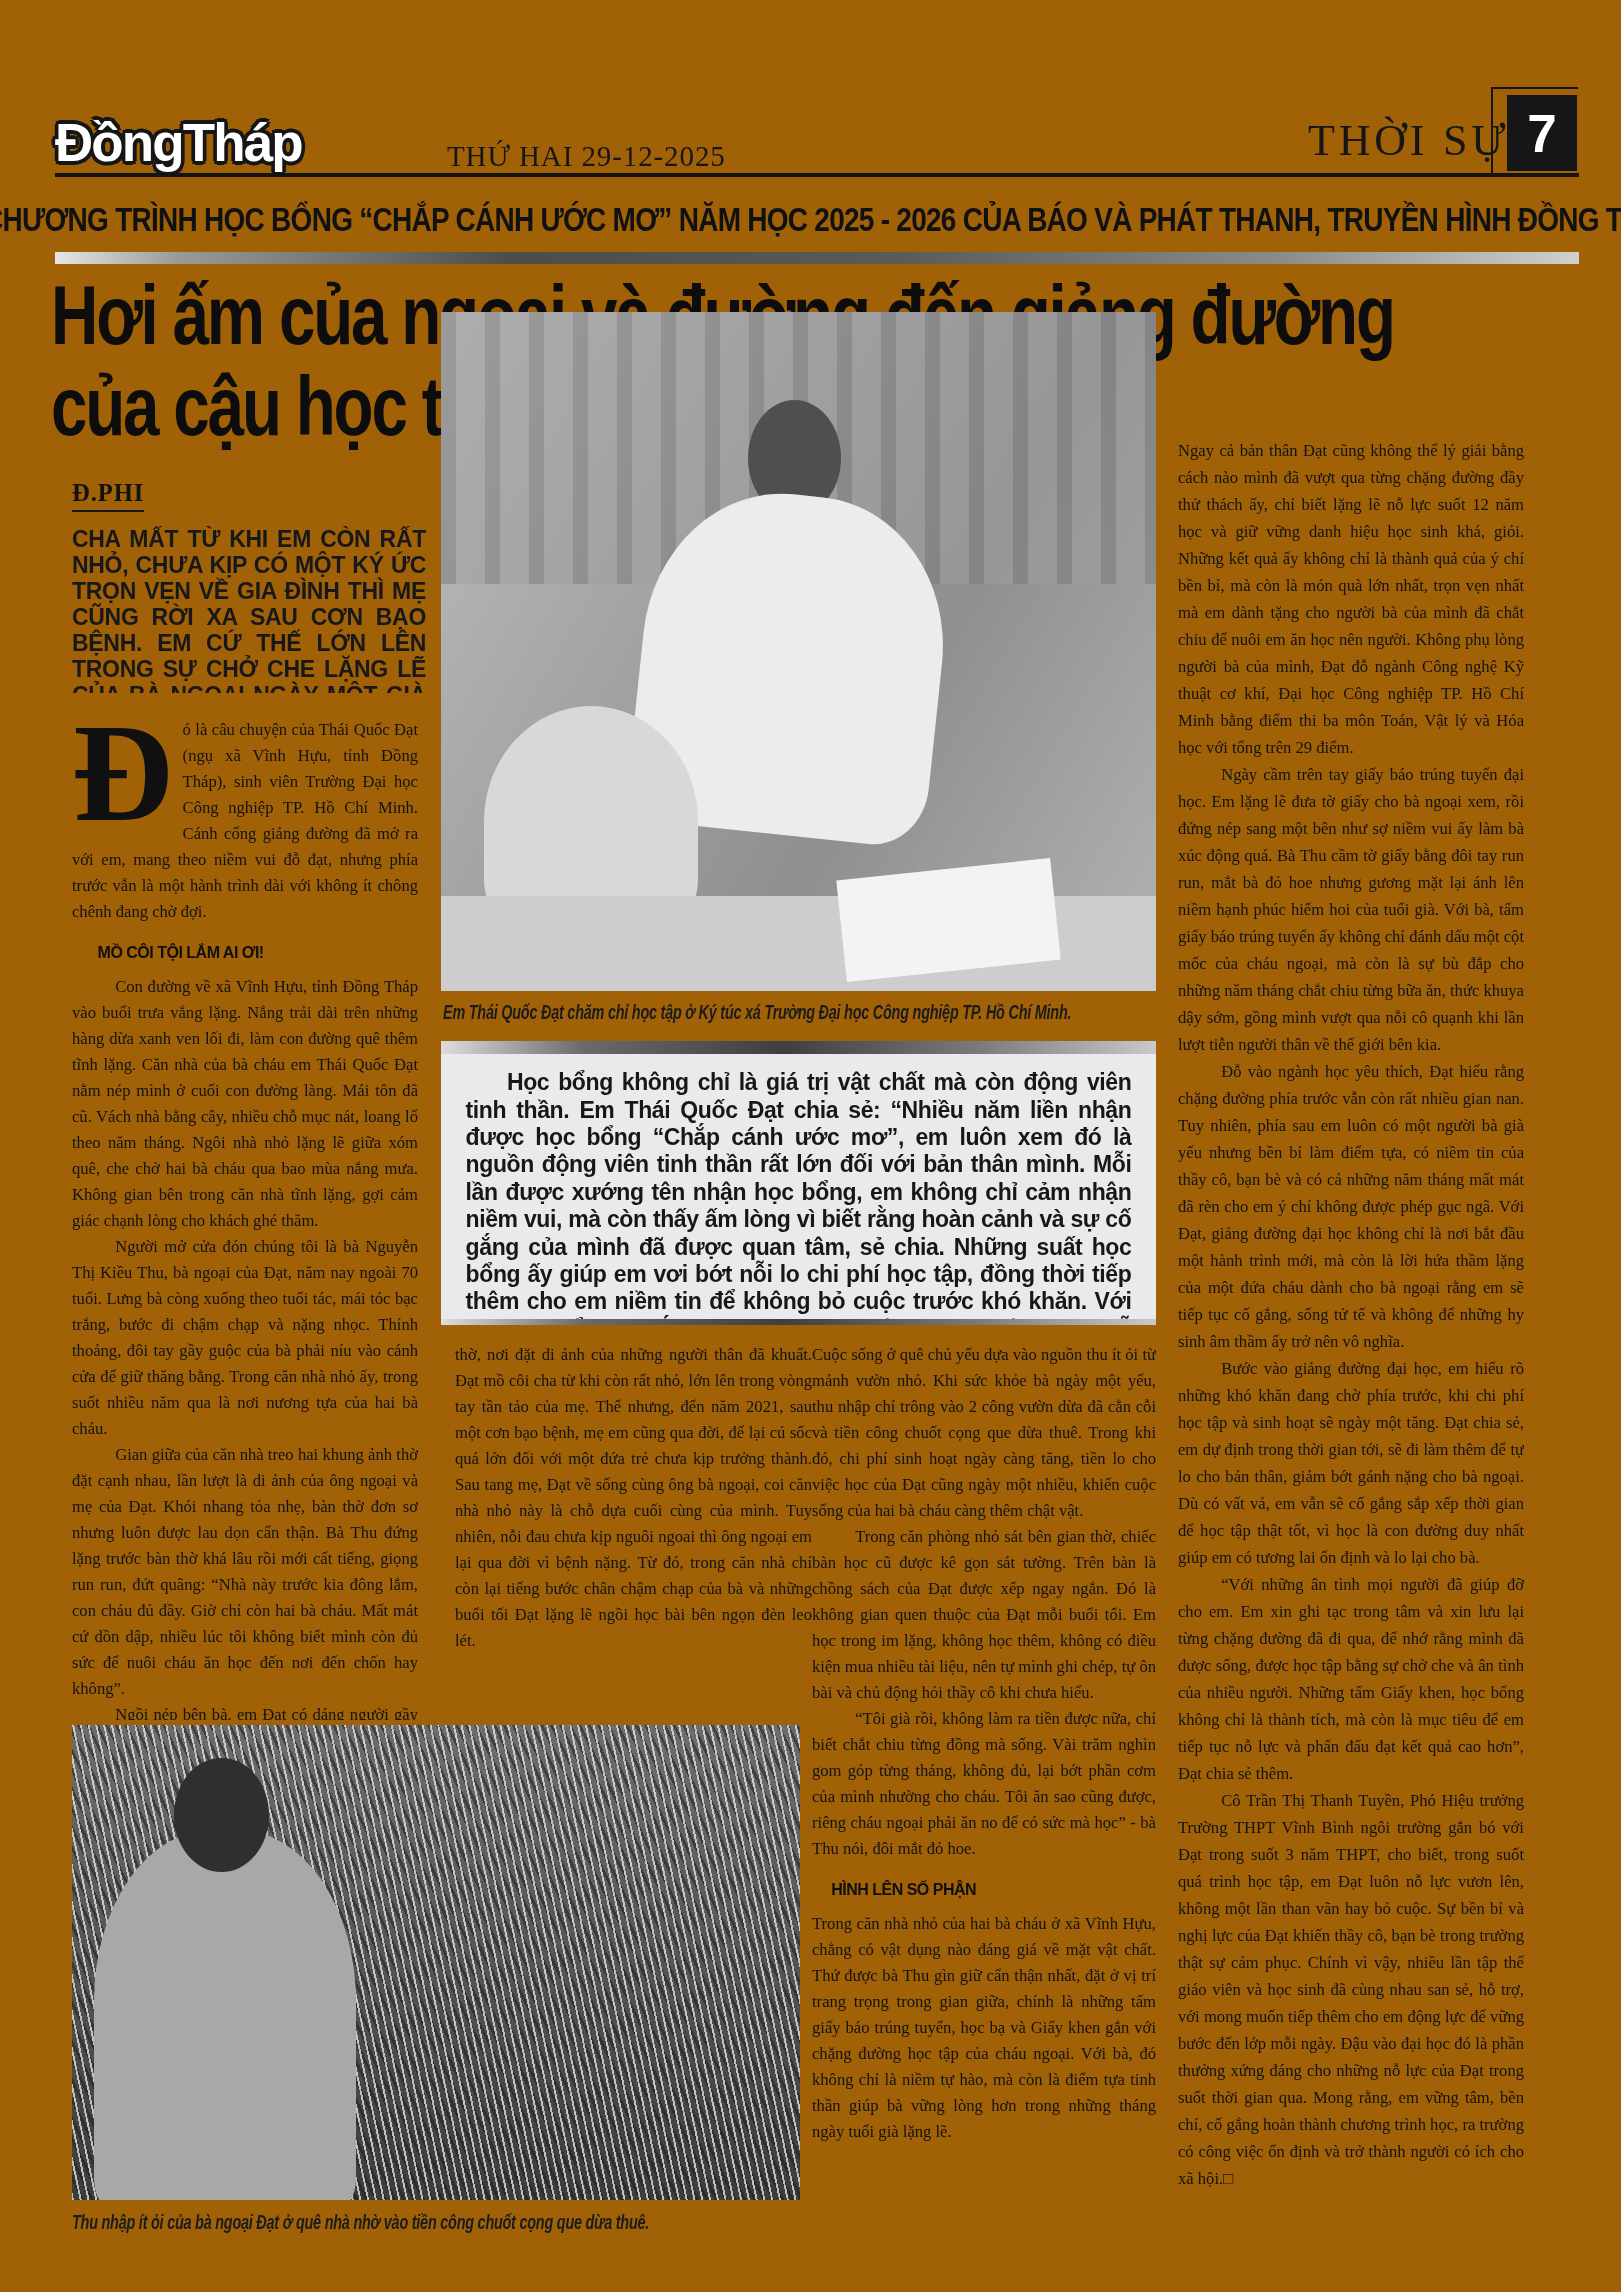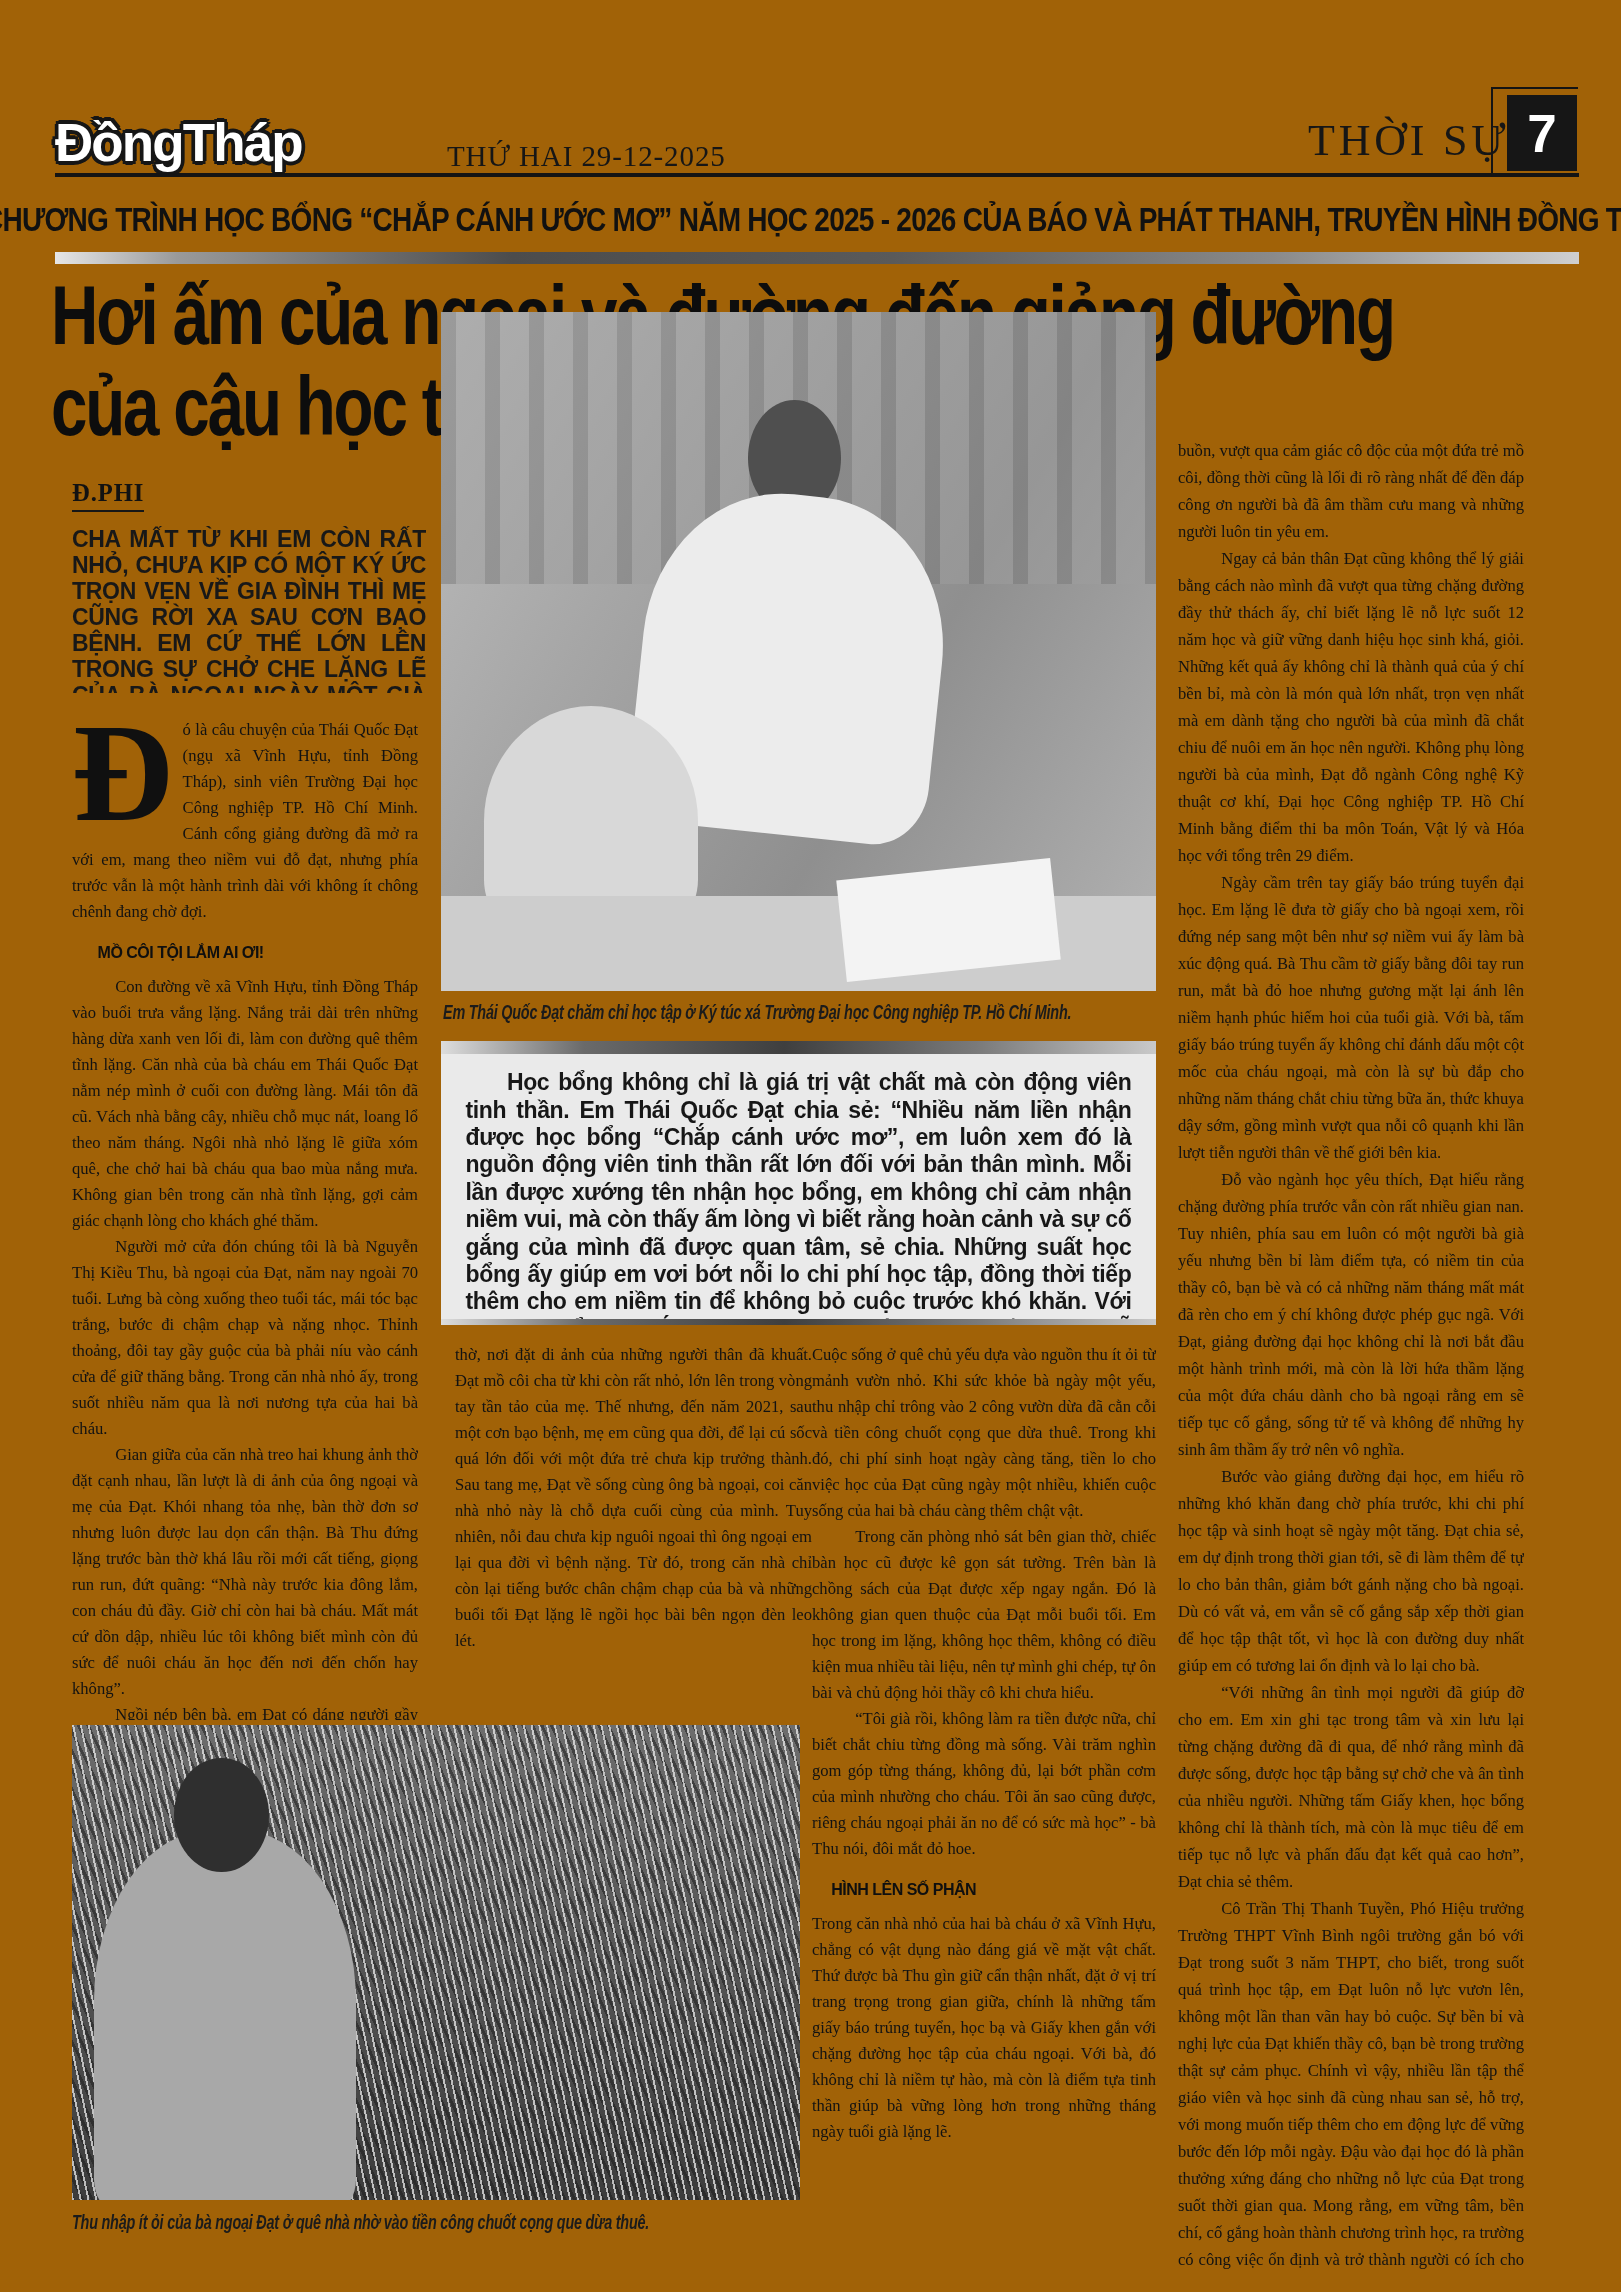--- a/index.html
+++ b/index.html
@@ -133,21 +133,20 @@
   </div>
 
   <div class="abs photo photo2" style="left:72px;top:1725px;width:728px;height:475px;">
     <div class="p2-strands"></div>
     <div class="p2-person"></div>
     <div class="p2-head"></div>
   </div>
   <div class="abs caption" style="left:72px;top:2211px;">Thu nhập ít ỏi của bà ngoại Đạt ở quê nhà nhờ vào tiền công chuốt cọng que dừa thuê.</div>
 
   <div class="abs body-text cont" style="left:1178px;top:437px;width:346px;height:1836px;line-height:27px;">
-      <p>buồn, vượt qua cảm giác cô độc của một đứa trẻ mồ côi, đồng thời cũng là lối đi rõ ràng nhất để đền đáp công ơn người bà đã âm thầm cưu mang và những người luôn tin yêu em.</p>
       <p>Ngay cả bản thân Đạt cũng không thể lý giải bằng cách nào mình đã vượt qua từng chặng đường đầy thử thách ấy, chỉ biết lặng lẽ nỗ lực suốt 12 năm học và giữ vững danh hiệu học sinh khá, giỏi. Những kết quả ấy không chỉ là thành quả của ý chí bền bỉ, mà còn là món quà lớn nhất, trọn vẹn nhất mà em dành tặng cho người bà của mình đã chắt chiu để nuôi em ăn học nên người. Không phụ lòng người bà của mình, Đạt đỗ ngành Công nghệ Kỹ thuật cơ khí, Đại học Công nghiệp TP. Hồ Chí Minh bằng điểm thi ba môn Toán, Vật lý và Hóa học với tổng trên 29 điểm.</p>
       <p>Ngày cầm trên tay giấy báo trúng tuyển đại học. Em lặng lẽ đưa tờ giấy cho bà ngoại xem, rồi đứng nép sang một bên như sợ niềm vui ấy làm bà xúc động quá. Bà Thu cầm tờ giấy bằng đôi tay run run, mắt bà đỏ hoe nhưng gương mặt lại ánh lên niềm hạnh phúc hiếm hoi của tuổi già. Với bà, tấm giấy báo trúng tuyển ấy không chỉ đánh dấu một cột mốc của cháu ngoại, mà còn là sự bù đắp cho những năm tháng chắt chiu từng bữa ăn, thức khuya dậy sớm, gồng mình vượt qua nỗi cô quạnh khi lần lượt tiễn người thân về thế giới bên kia.</p>
       <p>Đỗ vào ngành học yêu thích, Đạt hiểu rằng chặng đường phía trước vẫn còn rất nhiều gian nan. Tuy nhiên, phía sau em luôn có một người bà già yếu nhưng bền bỉ làm điểm tựa, có niềm tin của thầy cô, bạn bè và có cả những năm tháng mất mát đã rèn cho em ý chí không được phép gục ngã. Với Đạt, giảng đường đại học không chỉ là nơi bắt đầu một hành trình mới, mà còn là lời hứa thầm lặng của một đứa cháu dành cho bà ngoại rằng em sẽ tiếp tục cố gắng, sống tử tế và không để những hy sinh âm thầm ấy trở nên vô nghĩa.</p>
       <p>Bước vào giảng đường đại học, em hiểu rõ những khó khăn đang chờ phía trước, khi chi phí học tập và sinh hoạt sẽ ngày một tăng. Đạt chia sẻ, em dự định trong thời gian tới, sẽ đi làm thêm để tự lo cho bản thân, giảm bớt gánh nặng cho bà ngoại. Dù có vất vả, em vẫn sẽ cố gắng sắp xếp thời gian để học tập thật tốt, vì học là con đường duy nhất giúp em có tương lai ổn định và lo lại cho bà.</p>
       <p>“Với những ân tình mọi người đã giúp đỡ cho em. Em xin ghi tạc trong tâm và xin lưu lại từng chặng đường đã đi qua, để nhớ rằng mình đã được sống, được học tập bằng sự chở che và ân tình của nhiều người. Những tấm Giấy khen, học bổng không chỉ là thành tích, mà còn là mục tiêu để em tiếp tục nỗ lực và phấn đấu đạt kết quả cao hơn”, Đạt chia sẻ thêm.</p>
       <p>Cô Trần Thị Thanh Tuyền, Phó Hiệu trưởng Trường THPT Vĩnh Bình ngôi trường gắn bó với Đạt trong suốt 3 năm THPT, cho biết, trong suốt quá trình học tập, em Đạt luôn nỗ lực vươn lên, không một lần than vãn hay bỏ cuộc. Sự bền bỉ và nghị lực của Đạt khiến thầy cô, bạn bè trong trường thật sự cảm phục. Chính vì vậy, nhiều lần tập thể giáo viên và học sinh đã cùng nhau san sẻ, hỗ trợ, với mong muốn tiếp thêm cho em động lực để vững bước đến lớp mỗi ngày. Đậu vào đại học đó là phần thưởng xứng đáng cho những nỗ lực của Đạt trong suốt thời gian qua. Mong rằng, em vững tâm, bền chí, cố gắng hoàn thành chương trình học, ra trường có công việc ổn định và trở thành người có ích cho xã hội.□</p>
     </div>
 
 </div>
 

